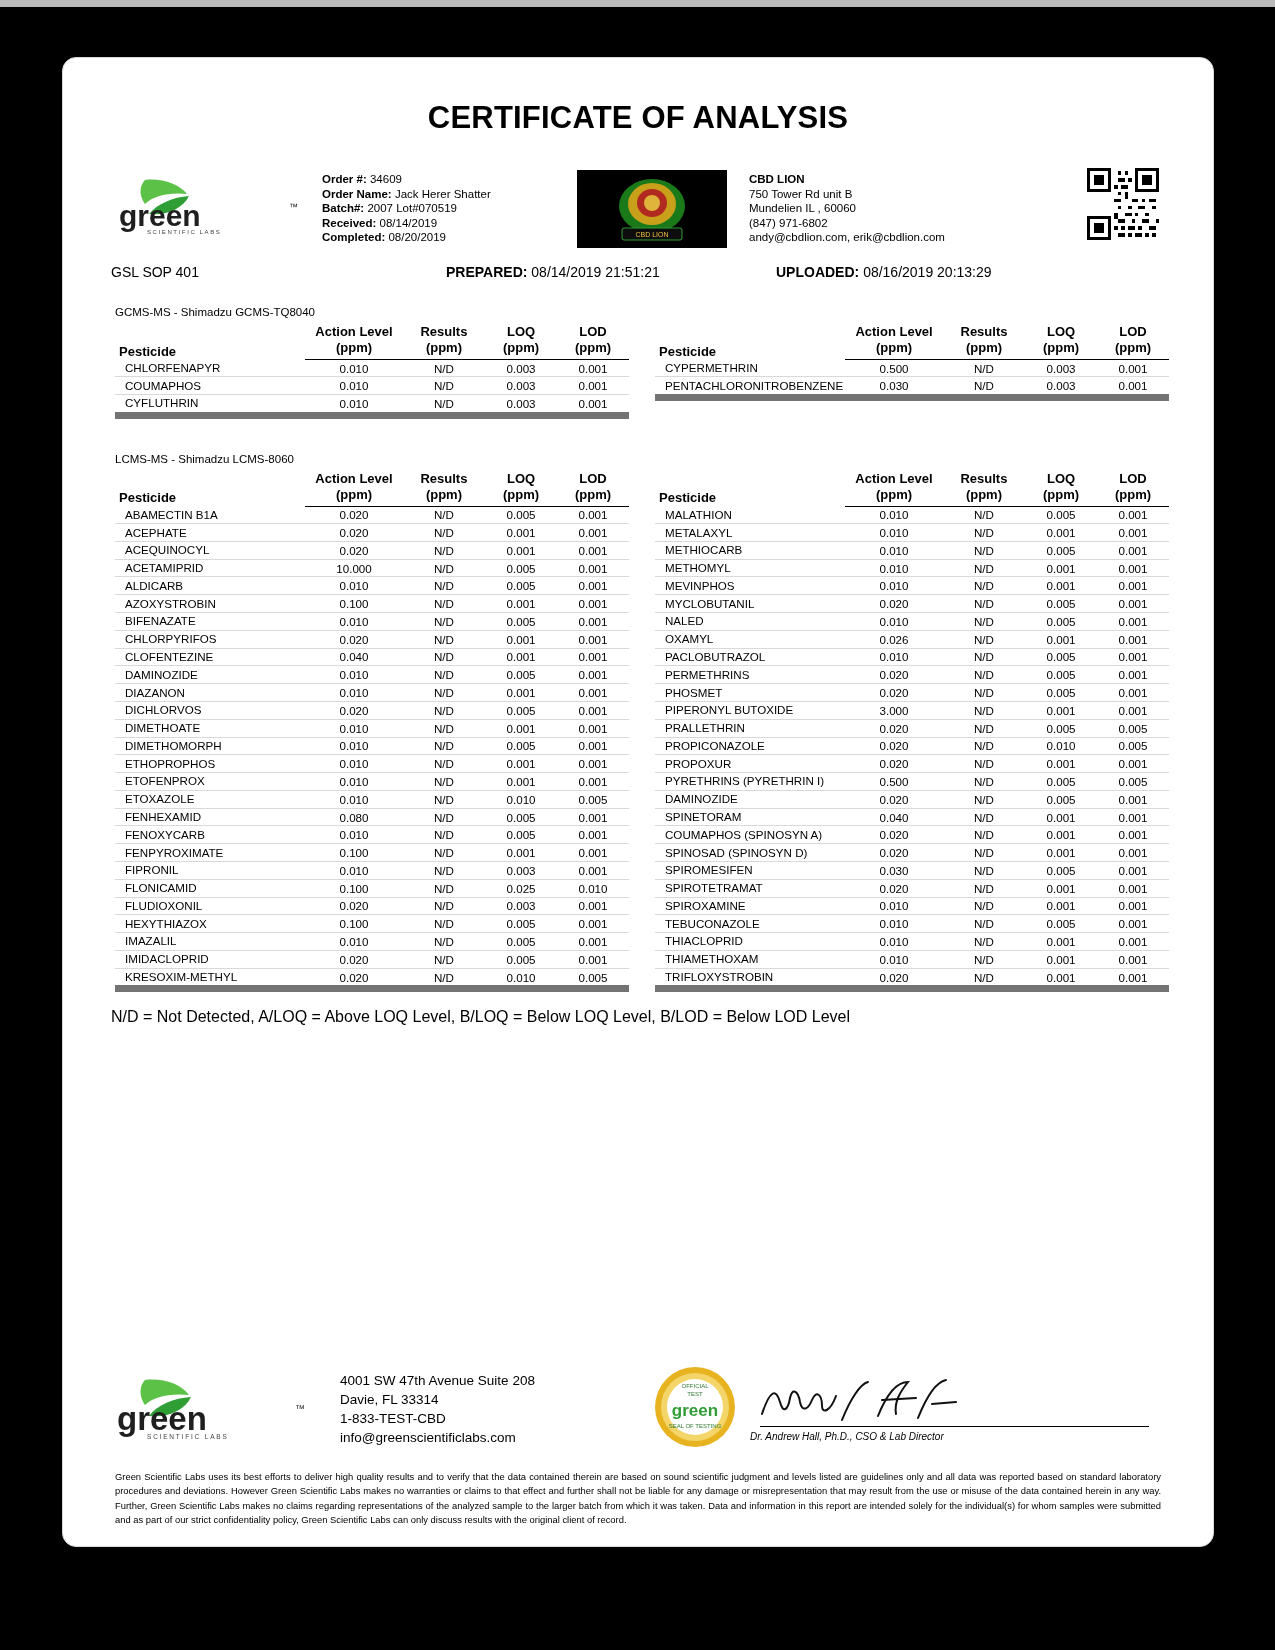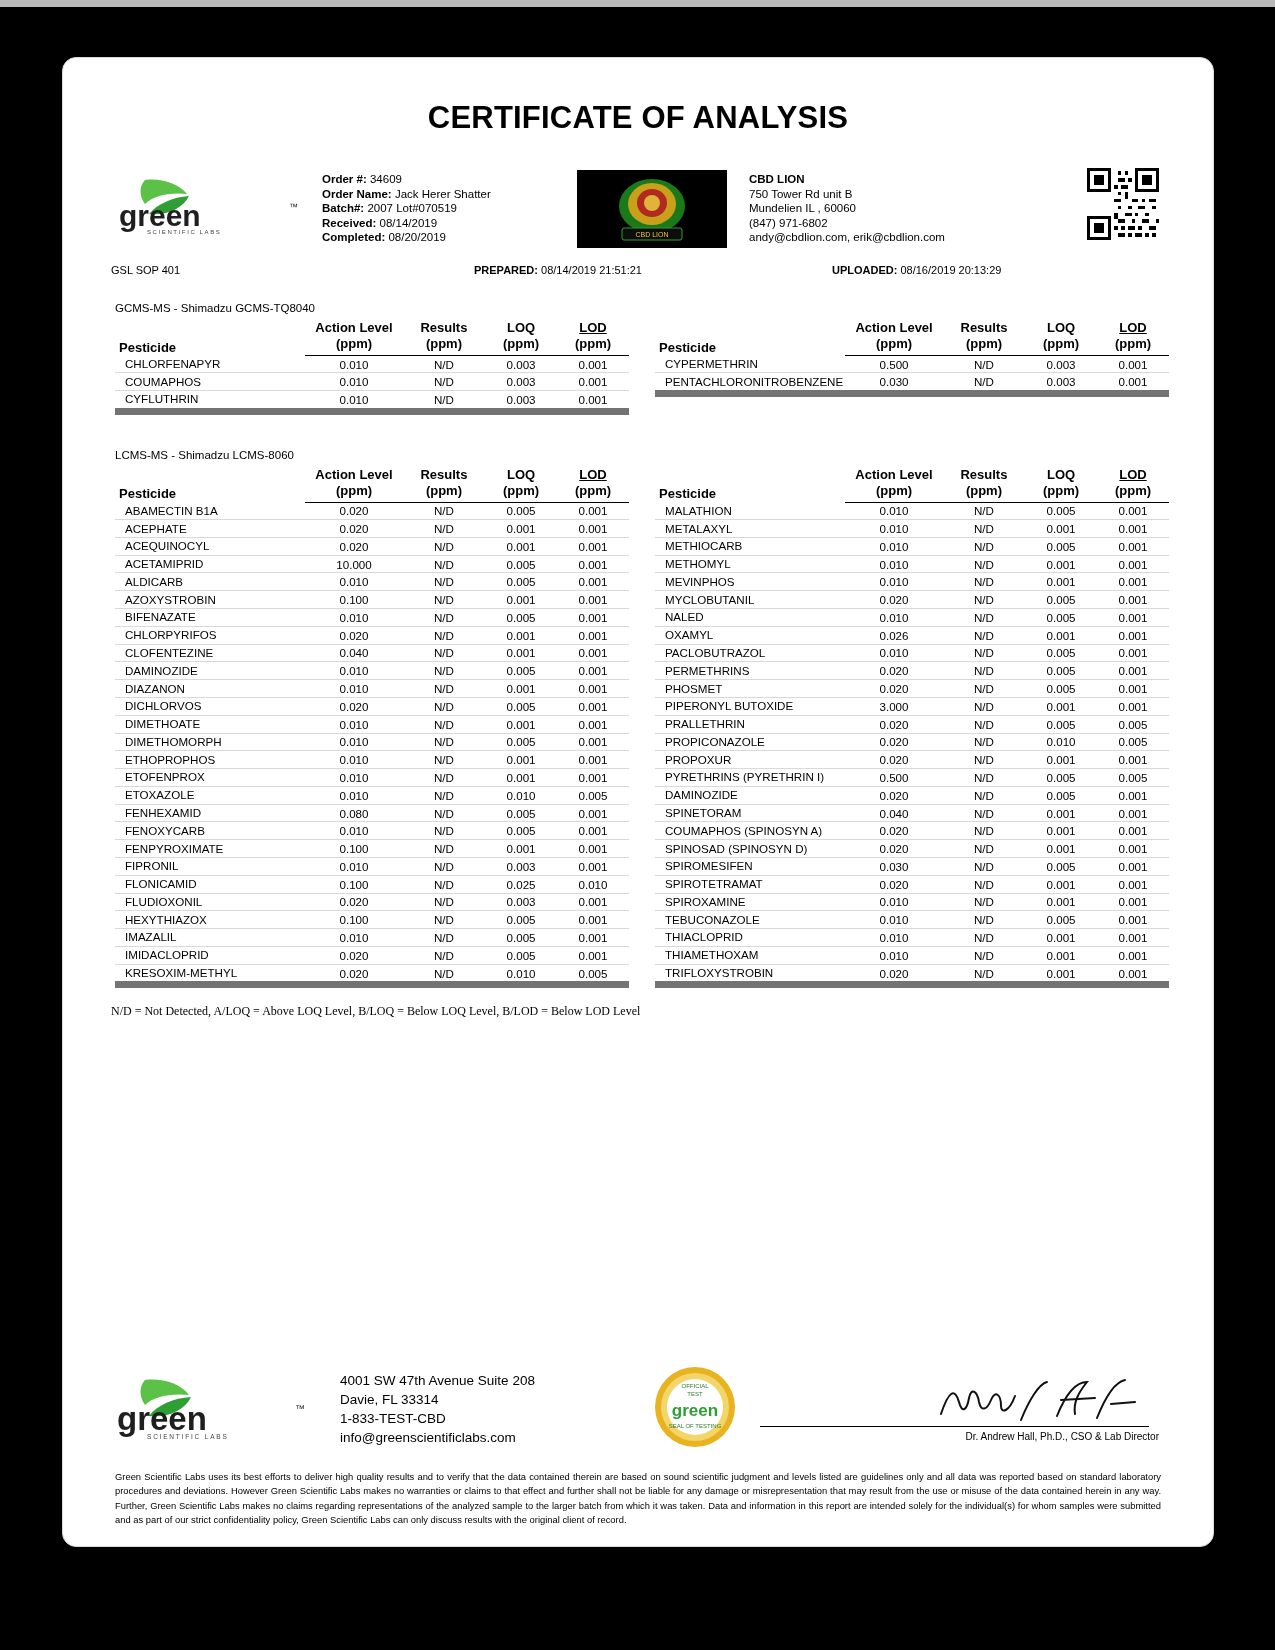--- a/index.html
+++ b/index.html
@@ -71,23 +71,22 @@
   
   .section-title {
     font-size: 21px;
     font-weight: bold;
     margin: 26px 0 0 22px;
     color: #000;
   }
   .sop-row {
     display: flex;
     margin: 16px 0 0 22px;
-    font-size: 11px;
+    font-size: 14px;
     color: #000;
-    gap: 28px;
   }
   .sop-row .c1 { flex: 0 0 335px; }
   .sop-row .c2 { flex: 0 0 330px; }
   .sop-row .c3 { flex: 1 1 auto; }
   .sop-row b { font-weight: bold; }
 
   
   .instr {
     font-size: 11.5px;
     margin: 26px 0 6px 26px;
@@ -123,44 +122,43 @@
     text-align: center;
     border-bottom: 1px solid #d9d9d9;
     white-space: nowrap;
   }
   table.pest tbody td.nm { text-align: left; padding-left: 10px; white-space: normal; line-height: 14px;}
   table.pest tbody tr:last-child td { border-bottom: 7px solid #737373; }
   .col-nm { width: 37%; }
   .col-al { width: 19%; }
   .col-rs { width: 16%; }
   .col-lq { width: 14%; }
-  .col-ld { width: 14%; text-decoration: underline; }
+  .col-ld { width: 14%; }
 
   .legend {
-    font-size: 12px;
+    font-size: 16px;
     margin: 16px 0 0 22px;
     color: #000;
-    font-family: Liberation Serif, serif;
   }
 
   
   .footer {
     position: absolute;
     left: 0; right: 0;
     bottom: 6px;
   }
   .footer-top {
     display: flex;
     align-items: center;
     padding: 0 28px 0 26px;
   }
   .footer-logo { flex: 0 0 215px; }
   .footer-addr { flex: 0 0 300px; font-size: 13.5px; line-height: 19px; color: #000; padding-left: 10px;}
   .footer-seal { flex: 0 0 110px; text-align:center;}
-  .footer-sign { flex: 1 1 auto; text-align: right; position: relative; }
+  .footer-sign { flex: 1 1 auto; text-align: left; position: relative; font-style: italic; }
   .sig-line { border-top: 1px solid #000; margin: 0 10px 0 10px; }
   .sig-caption { font-size: 10px; margin-top: 4px; }
   .sig-scribble { height: 46px; }
   .disclaimer {
     margin: 16px 26px 0 26px;
     font-size: 9.4px;
     line-height: 14.6px;
     text-align: justify;
     color: #000;
   }

